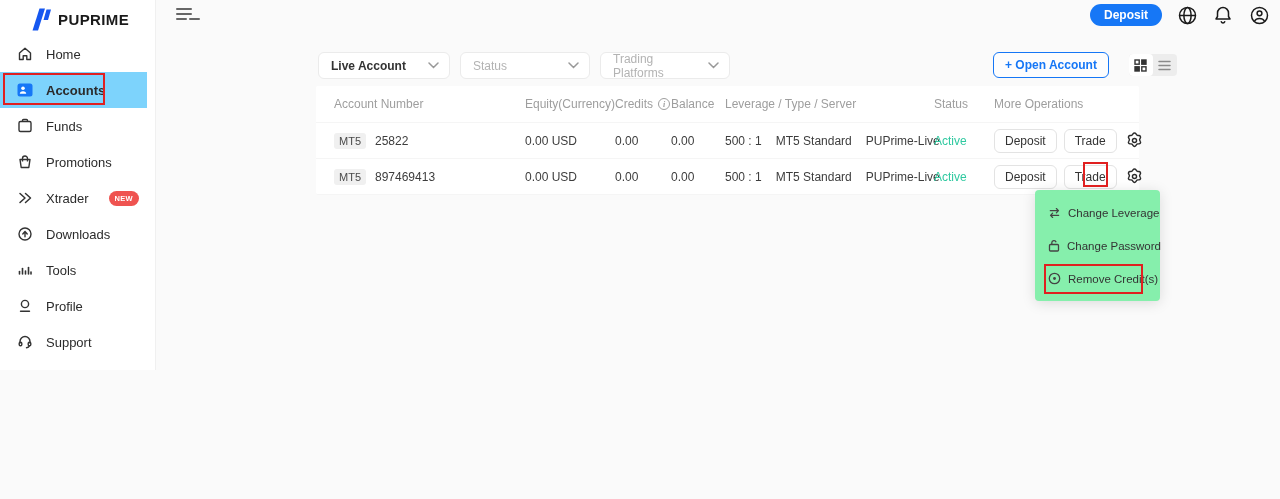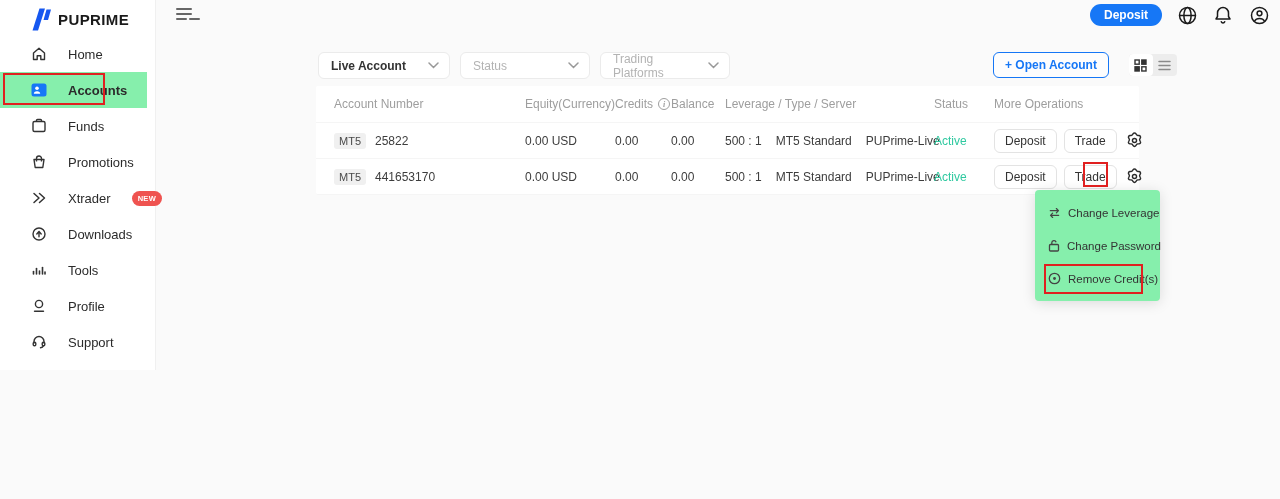--- a/index.html
+++ b/index.html
@@ -13,24 +13,24 @@
   }
   
   .sidebar {
     position:absolute; left:0; top:0; width:156px; height:370px;
     background:#fff; border-right:1px solid #f0f0f0; z-index:10;
   }
   .logo { display:flex; align-items:center; gap:7px; padding:8px 0 0 30px; height:30px; }
   .logo-text { font-size:15px; font-weight:bold; color:#1a1a1a; letter-spacing:.4px; }
   .nav { position:absolute; top:36px; left:0; right:8px; }
   .nav-item {
-    height:36px; display:flex; align-items:center; gap:21px;
-    padding-left:31px; font-size:13px; color:#2b2b2b; cursor:pointer;
-  }
-  .nav-item.active { background:#86efac; font-weight:bold; }
+    height:36px; display:flex; align-items:center; gap:13px;
+    padding-left:17px; font-size:13px; color:#2b2b2b; cursor:pointer;
+  }
+  .nav-item.active { background:#7dd3fc; font-weight:bold; }
   .nav-item .nicon { width:16px; height:16px; display:flex; align-items:center; justify-content:center; flex:none; }
   .badge-new {
     margin-left:auto; margin-right:8px; background:#ef5350; color:#fff;
     font-size:7.5px; font-weight:bold; padding:3px 6px; border-radius:8px; letter-spacing:.3px;
   }
   
   .topbar { position:absolute; left:156px; top:0; right:0; height:32px; }
   .hamburger { position:absolute; left:20px; top:8px; width:16px; height:14px; cursor:pointer; }
   .hamburger span { display:block; height:2px; background:#666; margin-bottom:3px; border-radius:1px; }
   .hamburger span:nth-child(3) { width:11px; box-shadow:13px 0 0 #666; }
@@ -328,21 +328,21 @@
               <circle cx="12" cy="12" r="2.6"></circle>
             </svg>
         </span>
       </button>
     </div>
   </div>
 
   <div class="grid-row trow">
     <div class="acct-cell">
       <span class="mt-badge">MT5</span>
-      <span>441653170</span>
+      <span>897469413</span>
     </div>
     <div>0.00 USD</div>
     <div>0.00</div>
     <div>0.00</div>
     <div class="lev-cell">
       <span>500 : 1</span>
       <span class="vdiv"></span>
       <span>MT5 Standard</span>
       <span class="vdiv"></span>
       <span>PUPrime-Live</span>

